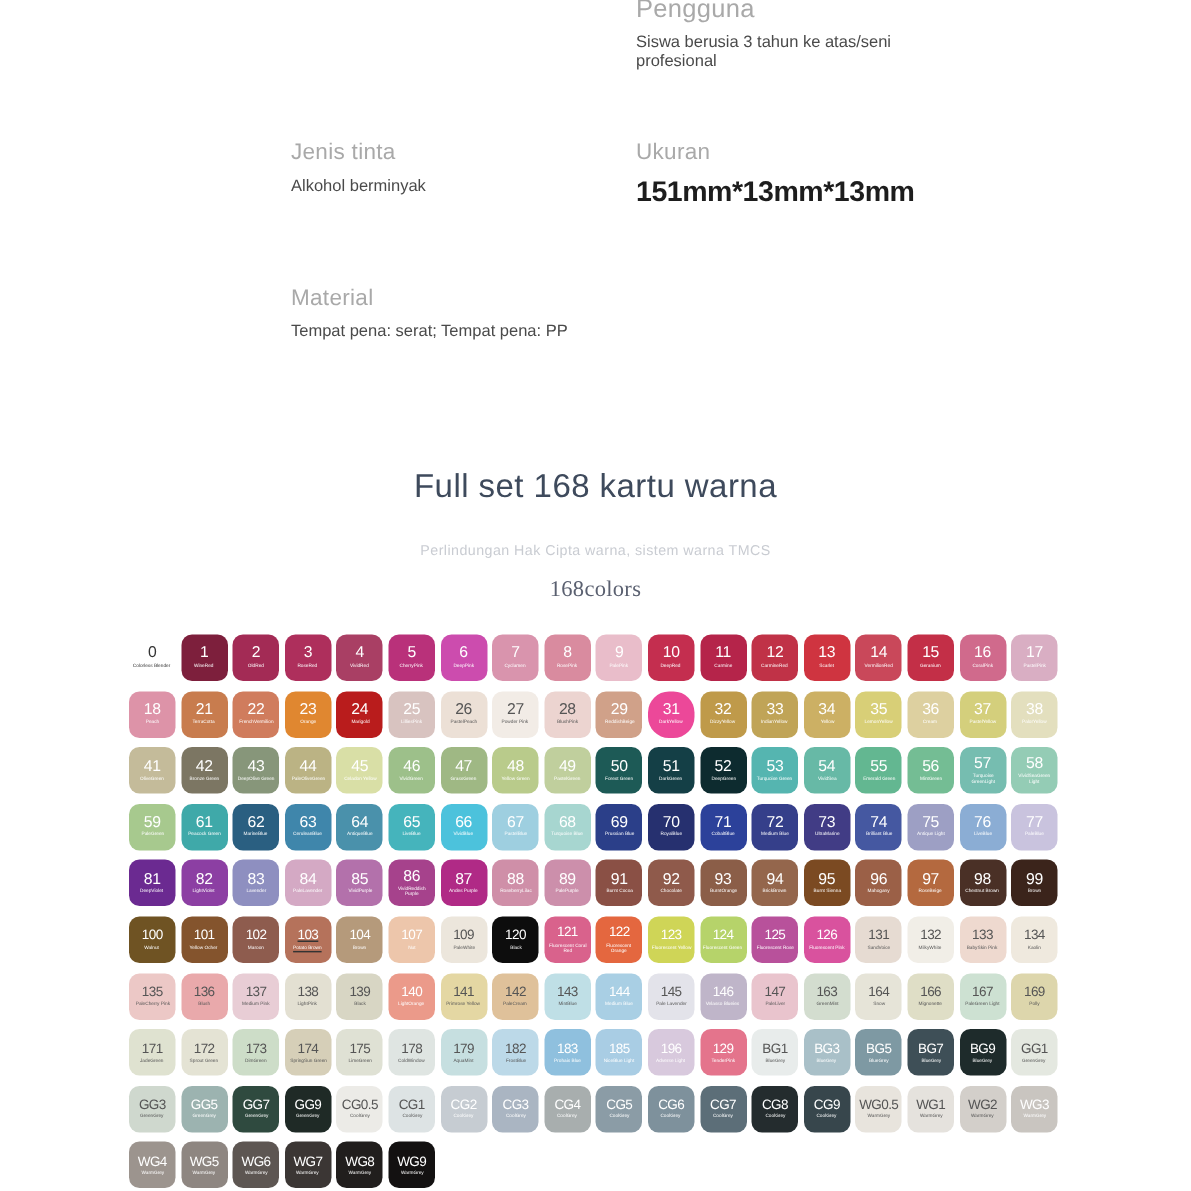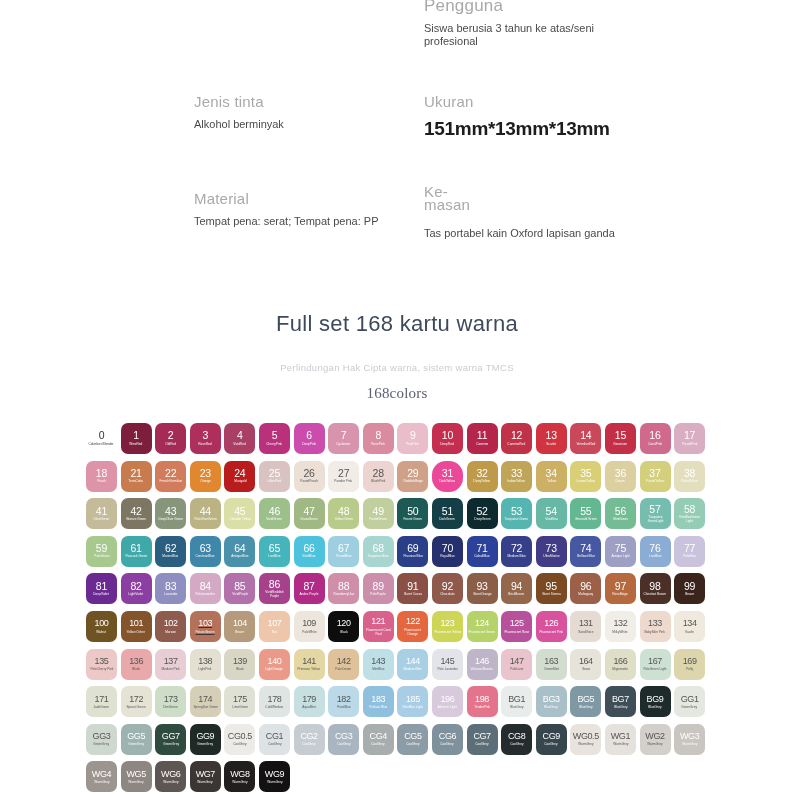--- a/index.html
+++ b/index.html
@@ -104,25 +104,20 @@
   <div class="spec-cell cell-ukuran">
     <div class="spec-label">Ukuran</div>
     <div class="spec-value big">151mm*13mm*13mm</div>
   </div>
 
   <div class="spec-cell cell-material">
     <div class="spec-label">Material</div>
     <div class="spec-value">Tempat pena: serat; Tempat pena: PP</div>
   </div>
 
-  <div class="spec-cell cell-kemasan">
-    <div class="spec-label">Ke-
-masan</div>
-    <div class="spec-value">Tas portabel kain Oxford lapisan ganda</div>
-  </div>
 
 </div>
 
 <div class="headline-wrap">
   <div class="headline">Full set 168 kartu warna</div>
   <div class="sub-note">Perlindungan Hak Cipta warna, sistem warna TMCS</div>
   <div class="count-note">168colors</div>
 </div>
 
 <div class="grid" id="swatch-grid">
@@ -683,21 +678,21 @@
       </div>
       <div class="swatch" style="background: rgb(169, 205, 228);">
         <div class="sw-num sm" style="color: rgb(255, 255, 255);">185</div>
         <div class="sw-name" style="color: rgb(255, 255, 255);">NiceBlue Light</div>
       </div>
       <div class="swatch" style="background: rgb(216, 201, 221);">
         <div class="sw-num sm" style="color: rgb(255, 255, 255);">196</div>
         <div class="sw-name" style="color: rgb(255, 255, 255);">Adverse Light</div>
       </div>
       <div class="swatch" style="background: rgb(228, 116, 140);">
-        <div class="sw-num sm" style="color: rgb(255, 255, 255);">198</div>
+        <div class="sw-num sm" style="color: rgb(255, 255, 255);">129</div>
         <div class="sw-name" style="color: rgb(255, 255, 255);">TenderPink</div>
       </div>
       <div class="swatch" style="background: rgb(232, 236, 235);">
         <div class="sw-num sm" style="color: rgb(85, 85, 85);">BG1</div>
         <div class="sw-name" style="color: rgb(85, 85, 85);">BlueGrey</div>
       </div>
       <div class="swatch" style="background: rgb(169, 192, 200);">
         <div class="sw-num sm" style="color: rgb(255, 255, 255);">BG3</div>
         <div class="sw-name" style="color: rgb(255, 255, 255);">BlueGrey</div>
       </div>

